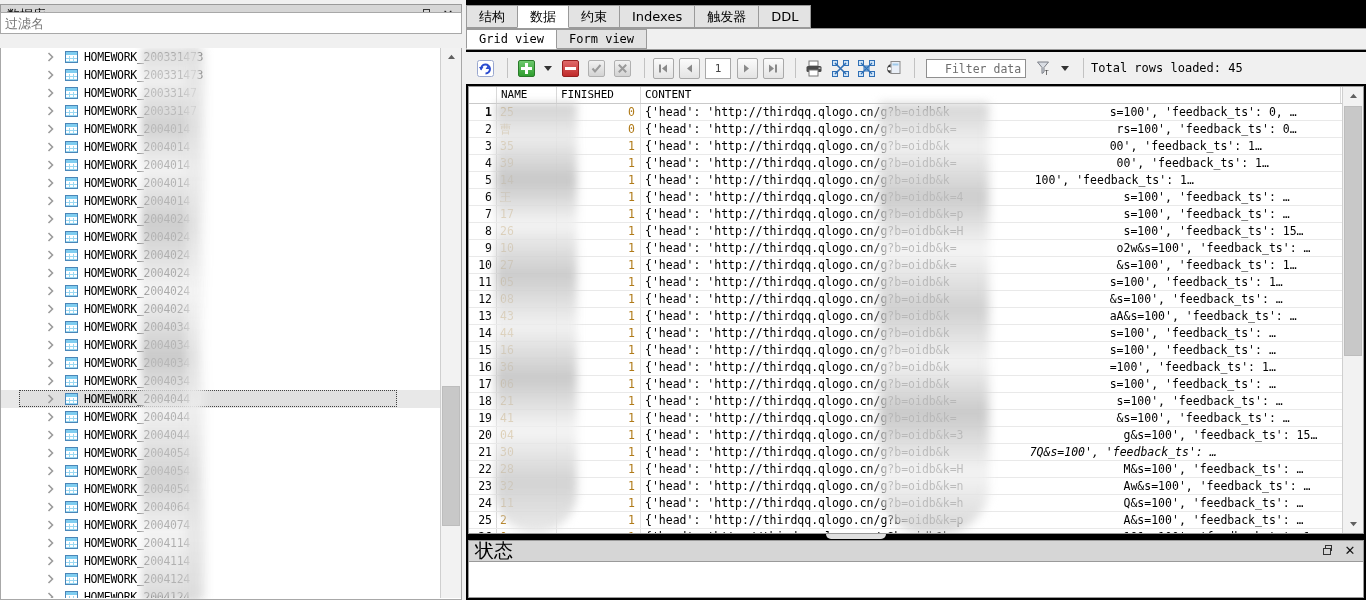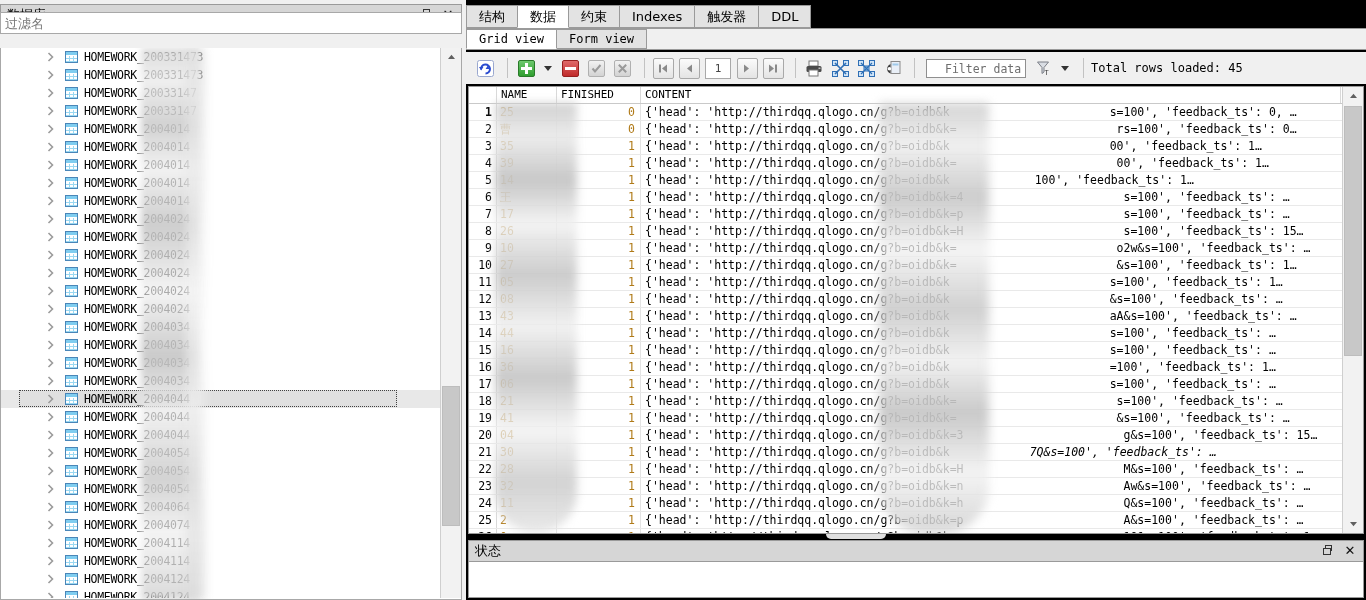--- a/index.html
+++ b/index.html
@@ -192,21 +192,21 @@
   }
 
   .grid-vscroll{position:absolute;right:0;top:0;width:20px;height:446px;background:#f2f2f2;border-left:1px solid #cfcfcf;}
 
   
   .status-wrap{position:absolute;left:2px;top:540px;width:896px;height:60px;}
   .status-title{
     position:relative;width:896px;height:22px;background:#d6d6d6;border:1px solid #9a9a9a;
     box-sizing:border-box;display:flex;align-items:center;
   }
-  .status-title .t{padding-left:6px;font-size:13px;font-family:"DejaVu Sans",sans-serif;}
+  .status-title .t{padding-left:6px;font-size:19px;font-family:"DejaVu Sans",sans-serif;}
   .status-body{width:896px;height:36px;background:#fff;border:1px solid #9a9a9a;border-top:none;box-sizing:border-box;}
 
   .splitter-dots{
     position:absolute;left:360px;top:534px;width:60px;height:5px;
     background:#e0e0e0;border-radius:0 0 6px 6px;
   }
   .topsplit{position:absolute;left:0;top:0;width:1366px;height:4px;background:#f0f0f0;}
   .topsplit .mark{position:absolute;top:0;width:24px;height:3px;background:#e4e4e4;border-radius:0 0 4px 4px;}
 </style>
 </head>

